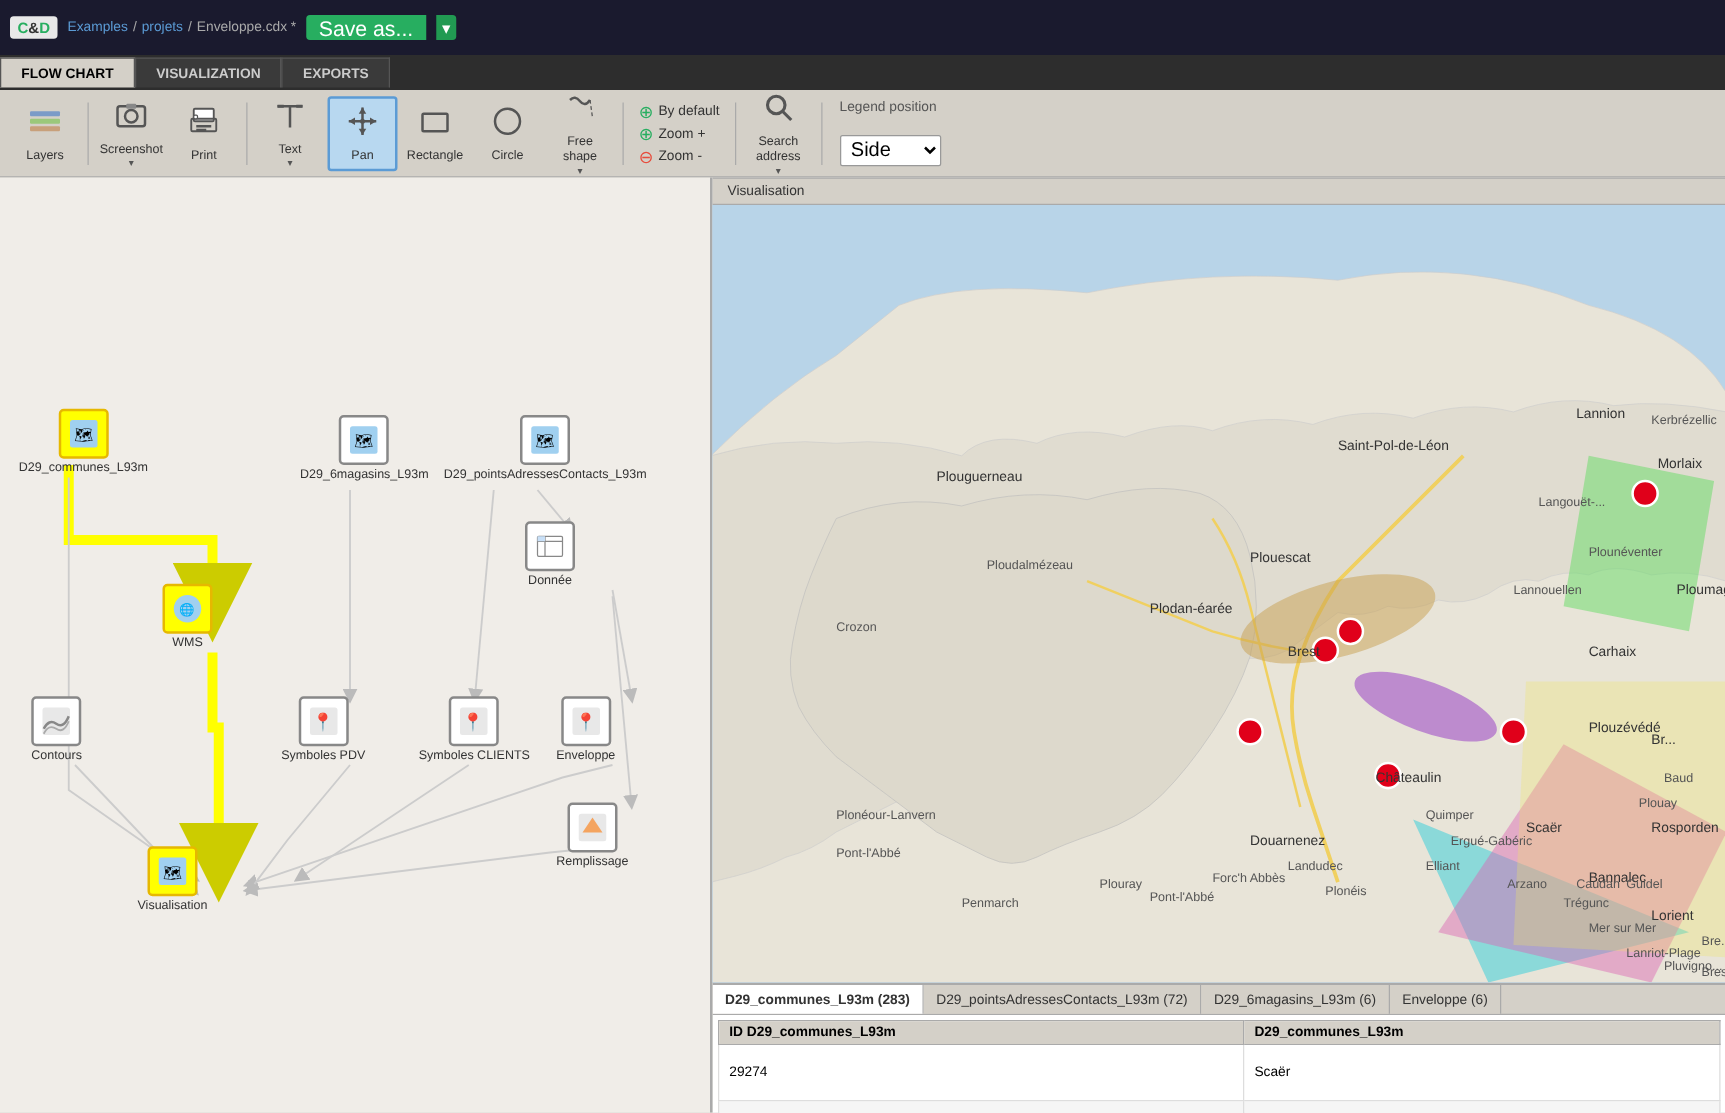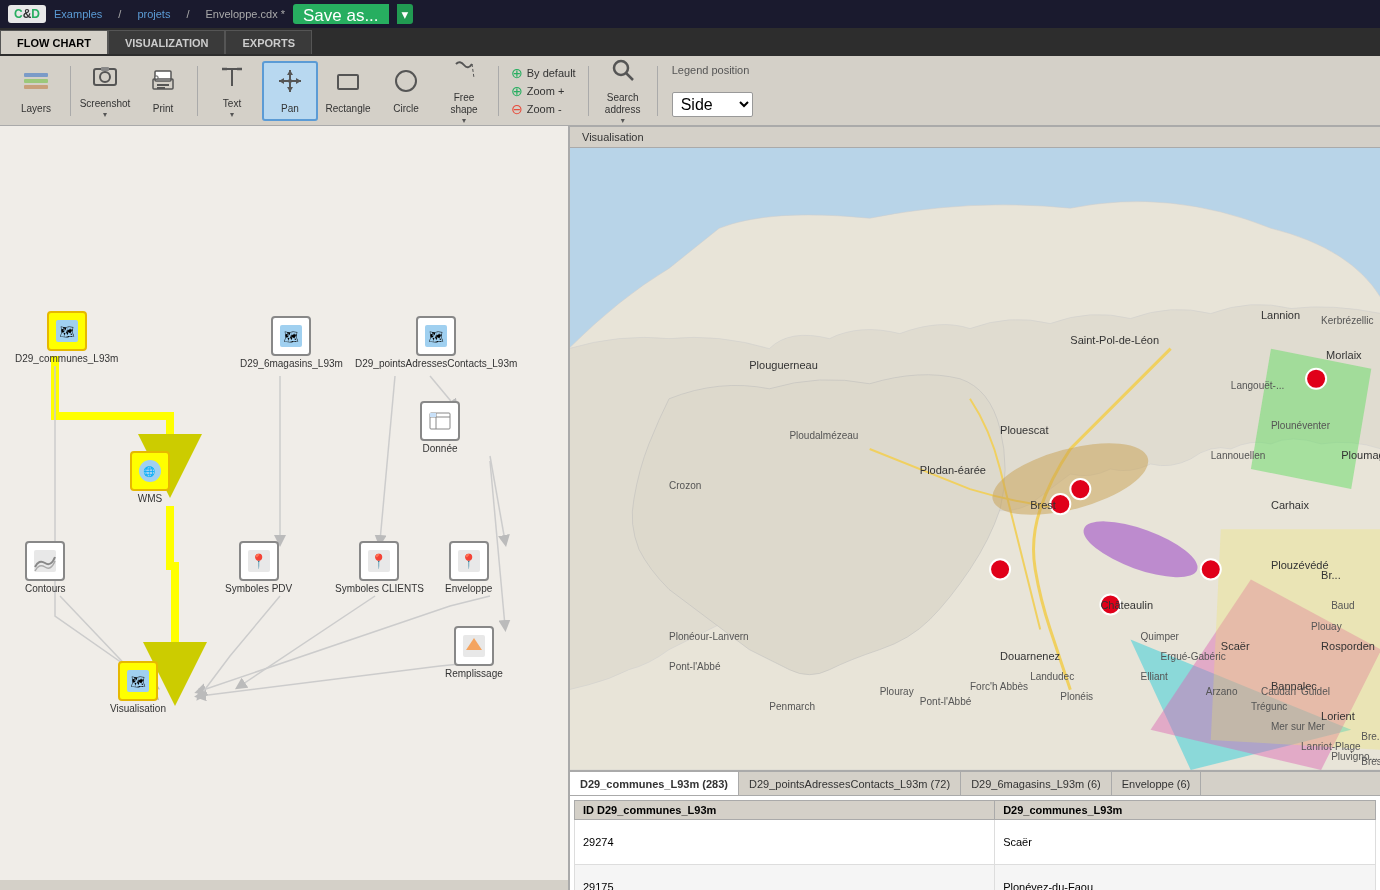--- a/index.html
+++ b/index.html
@@ -1,36 +1,36 @@
 <!DOCTYPE html>
 <html><head>
   <meta charset="utf-8">
   <style>
     * { box-sizing: border-box; margin: 0; padding: 0; }
     body { font-family: Arial, sans-serif; font-size: 12px; background: #d4d0c8; overflow: hidden; width: 1380px; height: 890px; }
 
     
     #titlebar {
       background: #1a1a2e;
-      height: 28px;
+      height: 44px;
       display: flex;
       align-items: center;
       padding: 0 8px;
       gap: 8px;
     }
     #titlebar .logo {
       background: #e8e8e8;
       border-radius: 3px;
       padding: 2px 6px;
       font-weight: bold;
       font-size: 12px;
       color: #333;
     }
     #titlebar .logo span { color: #27ae60; }
-    #titlebar .nav-links { color: #aaa; font-size: 11px; display: flex; align-items: center; gap: 16px; }
+    #titlebar .nav-links { color: #aaa; font-size: 11px; display: flex; align-items: center; gap: 4px; }
     #titlebar .nav-links a { color: #5b9bd5; text-decoration: none; }
     #titlebar .save-btn {
       background: #27ae60;
       color: white;
       border: none;
       padding: 2px 10px;
       border-radius: 3px 0 0 3px;
       font-size: 17px;
       cursor: pointer;
       height: 20px;

